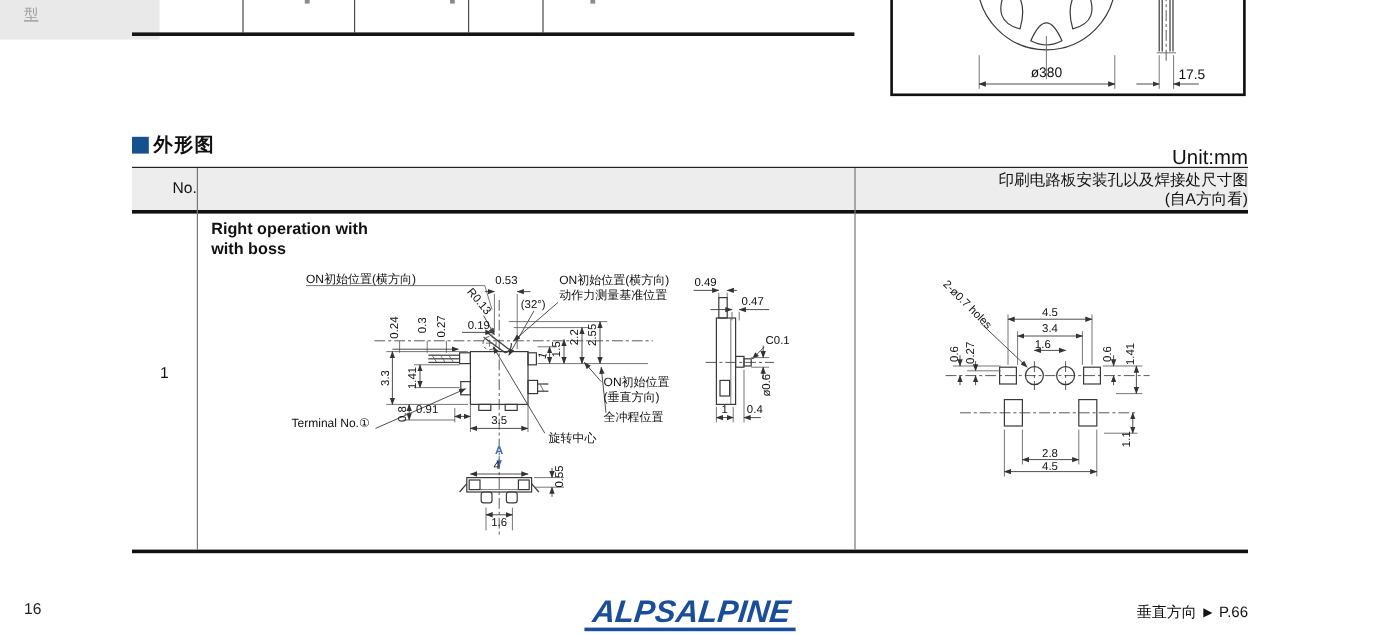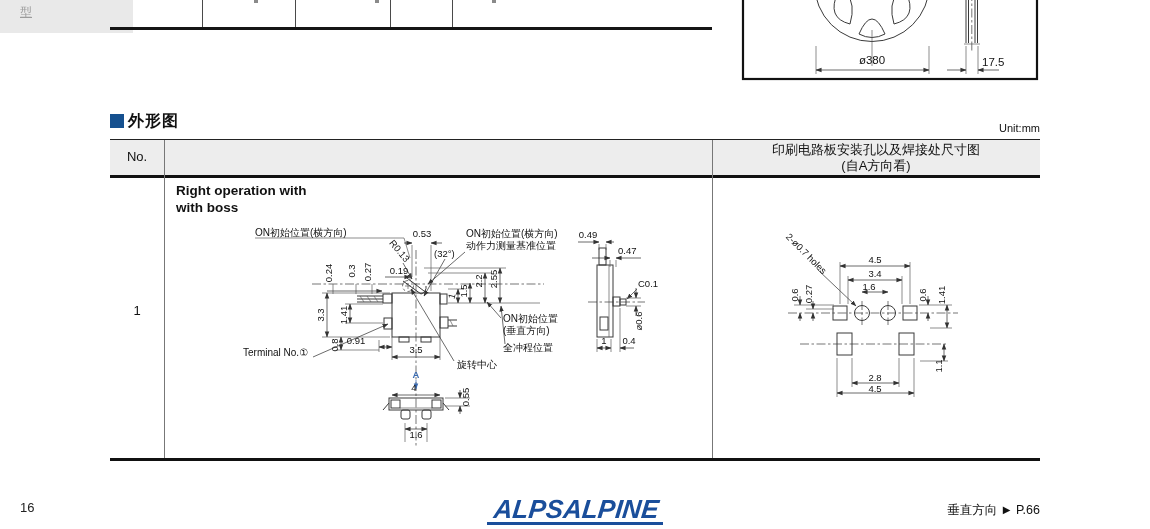--- a/index.html
+++ b/index.html
@@ -15,29 +15,29 @@
   .top-bottom-bar { position:absolute; left:110px; top:27px; width:602px; height:3px; background:#151515; }
 
   svg.reel { position:absolute; left:737px; top:0; width:303px; height:85px; }
   svg.shape-svg { position:absolute; left:164px; top:175px; width:548px; height:285px; }
   svg.pcb-svg { position:absolute; left:712px; top:175px; width:328px; height:285px; }
 
   
   .section-head { position:absolute; left:110px; top:111px; height:22px; }
   .blue-sq { position:absolute; left:0; top:3px; width:14px; height:14px; background:#15508f; }
   .section-title { position:absolute; left:18px; top:0; font-size:16px; font-weight:700; letter-spacing:1px; white-space:nowrap; }
-  .unit { position:absolute; right:110px; top:122px; font-size:11px; color:#111; }
+  .unit { position:absolute; right:110px; top:122px; font-size:17px; color:#111; }
 
   
   .tbl-top { position:absolute; left:110px; top:139px; width:930px; height:1.5px; background:#222; }
   .tbl-head-bg { position:absolute; left:110px; top:140px; width:930px; height:35px; background:#ededed; }
   .tbl-head-sep { position:absolute; left:110px; top:175px; width:930px; height:2.5px; background:#111; }
   .tbl-bottom { position:absolute; left:110px; top:458px; width:930px; height:2.5px; background:#111; }
   .tbl-v { position:absolute; top:140px; width:1px; height:318px; background:#777; }
-  .th { position:absolute; font-size:13px; text-align:center; color:#111; }
+  .th { position:absolute; font-size:13px; text-align:right; color:#111; }
   .row-no { position:absolute; left:110px; top:303px; width:54px; text-align:center; font-size:13px; }
   .variant { position:absolute; left:176px; top:182px; font-size:13.5px; font-weight:bold; line-height:17px; }
 
   
   .page-num { position:absolute; left:20px; top:500px; font-size:13px; color:#222; }
   .logo { position:absolute; left:487px; top:496px; width:178px; text-align:center; }
   .logo-text { display:inline-block; font-size:26px; font-weight:800; font-style:italic; letter-spacing:0;
                color:#1a4e9b; transform:skewX(-6deg); line-height:26px; }
   .logo-bar { margin-top:0; width:176px; height:3px; background:#1a4e9b; }
   .solder { position:absolute; right:110px; top:502px; font-size:12.5px; color:#111; white-space:nowrap; }

